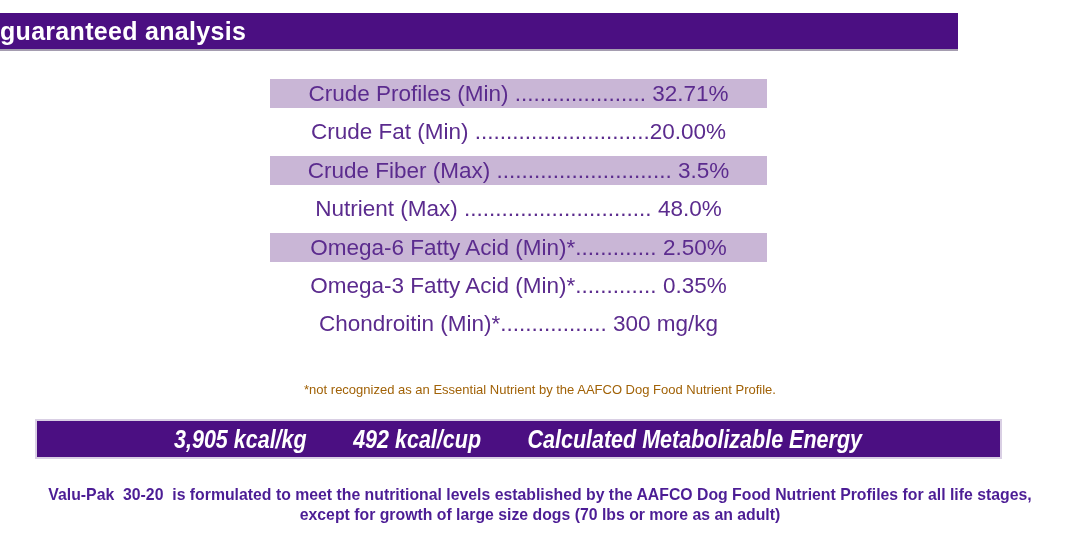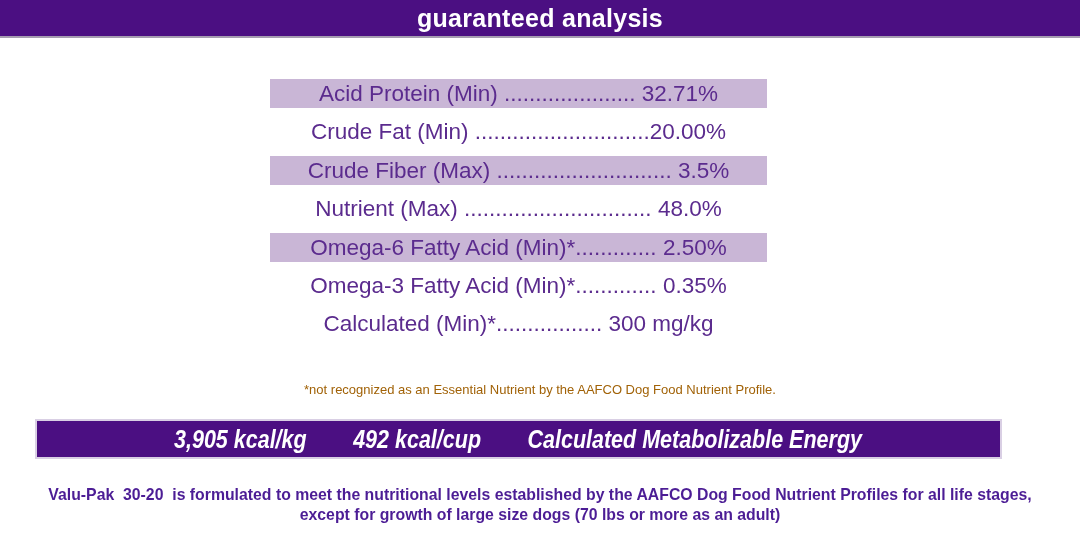--- a/index.html
+++ b/index.html
@@ -8,29 +8,28 @@
     height: 553px;
     background: #ffffff;
     font-family: "Liberation Sans", sans-serif;
     position: relative;
     overflow: hidden;
   }
 
   
   .header-bar {
     position: absolute;
-    top: 0;
+    top: 13px;
     left: 0;
-    width: 1080px;
+    width: 958px;
     height: 36px;
     background: #4b0f82;
     border-bottom: 2px solid #a59db0;
     display: flex;
     align-items: center;
-    justify-content: center;
   }
   .header-title {
     color: #ffffff;
     font-size: 25px;
     font-weight: bold;
     letter-spacing: 0.3px;
   }
 
   
   .rows {
@@ -105,27 +104,27 @@
   }
 </style>
 </head>
 <body>
 
 <div class="header-bar">
     <span class="header-title">guaranteed analysis</span>
   </div>
 
 <div class="rows">
-  <div class="row band"><span>Acid Protein (Min)</span><span> ..................... </span><span>32.71%</span></div>
+  <div class="row band"><span>Crude Profiles (Min)</span><span> ..................... </span><span>32.71%</span></div>
   <div class="row"><span>Crude Fat (Min)</span><span> ............................</span><span>20.00%</span></div>
   <div class="row band"><span>Crude Fiber (Max)</span><span> ............................ </span><span>3.5%</span></div>
   <div class="row"><span>Nutrient (Max)</span><span> .............................. </span><span>48.0%</span></div>
   <div class="row band"><span>Omega-6 Fatty Acid (Min)*</span><span>............. </span><span>2.50%</span></div>
   <div class="row"><span>Omega-3 Fatty Acid (Min)*</span><span>............. </span><span>0.35%</span></div>
-  <div class="row"><span>Calculated (Min)*</span><span>................. </span><span>300 mg/kg</span></div>
+  <div class="row"><span>Chondroitin (Min)*</span><span>................. </span><span>300 mg/kg</span></div>
 </div>
 
 <div class="footnote">*not recognized as an Essential Nutrient by the AAFCO Dog Food Nutrient Profile.</div>
 
 <div class="energy-bar">
   <div class="energy-inner"><span>3,905 kcal/kg</span><span>492 kcal/cup</span><span>Calculated Metabolizable Energy</span></div>
 </div>
 
 <div class="footer">
   <span class="footer-line">Valu-Pak  30-20  is formulated to meet the nutritional levels established by the AAFCO Dog Food Nutrient Profiles for all life stages,</span>

